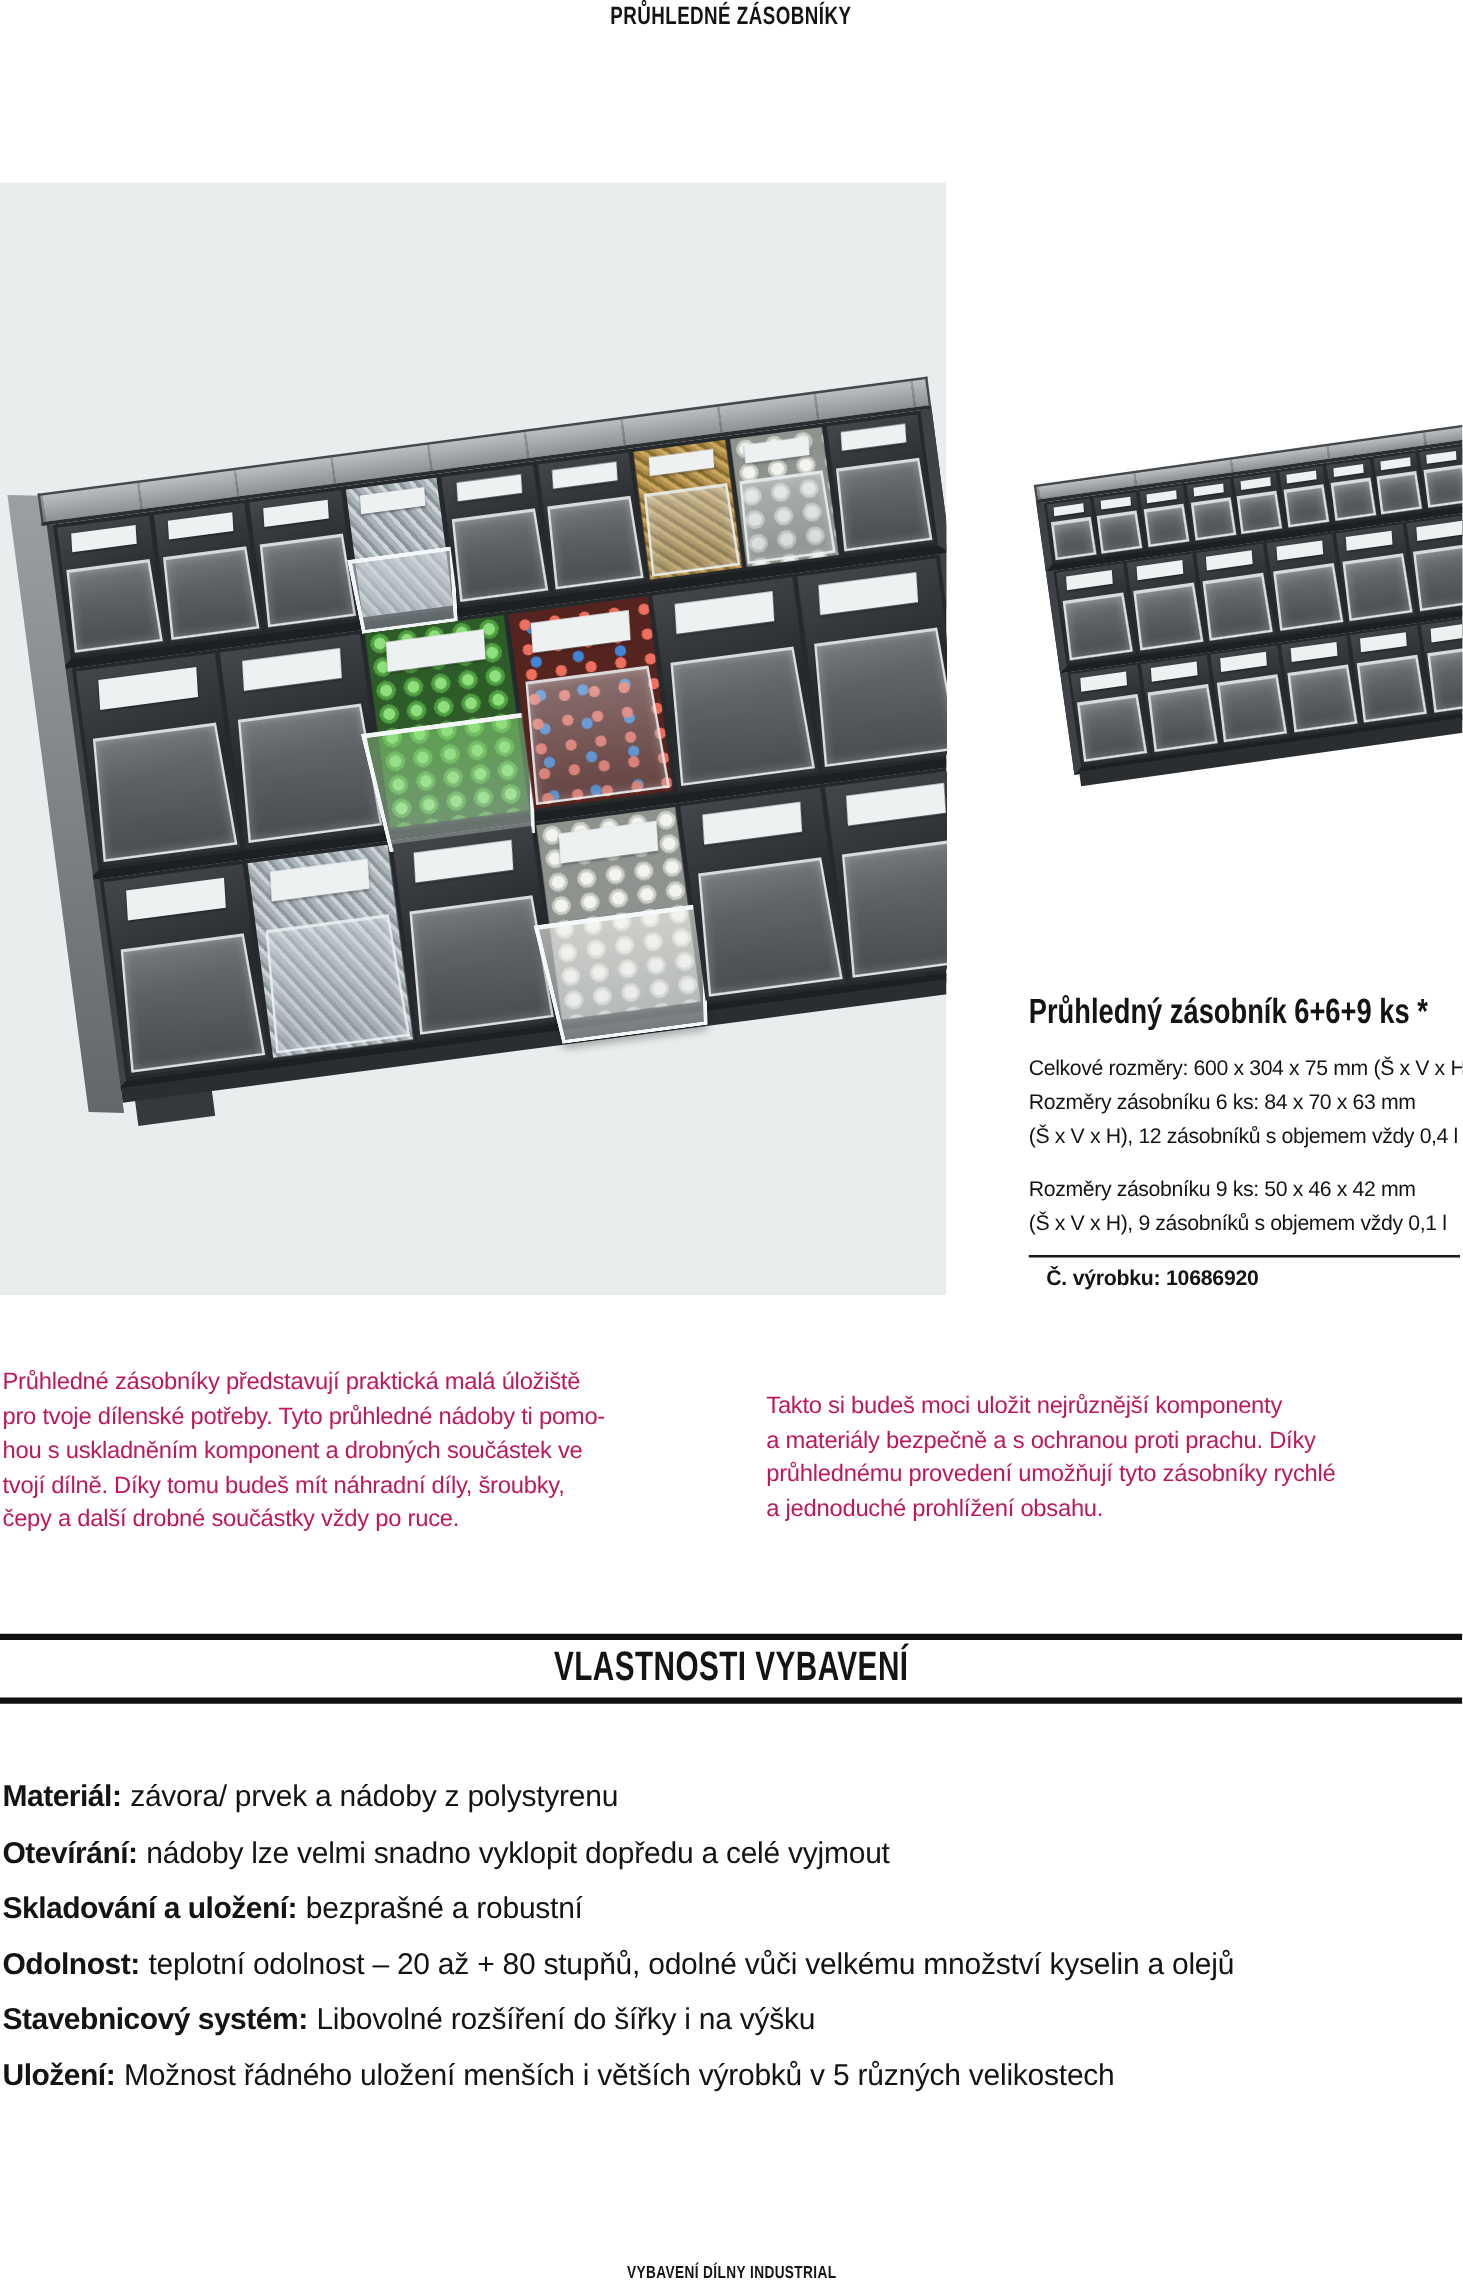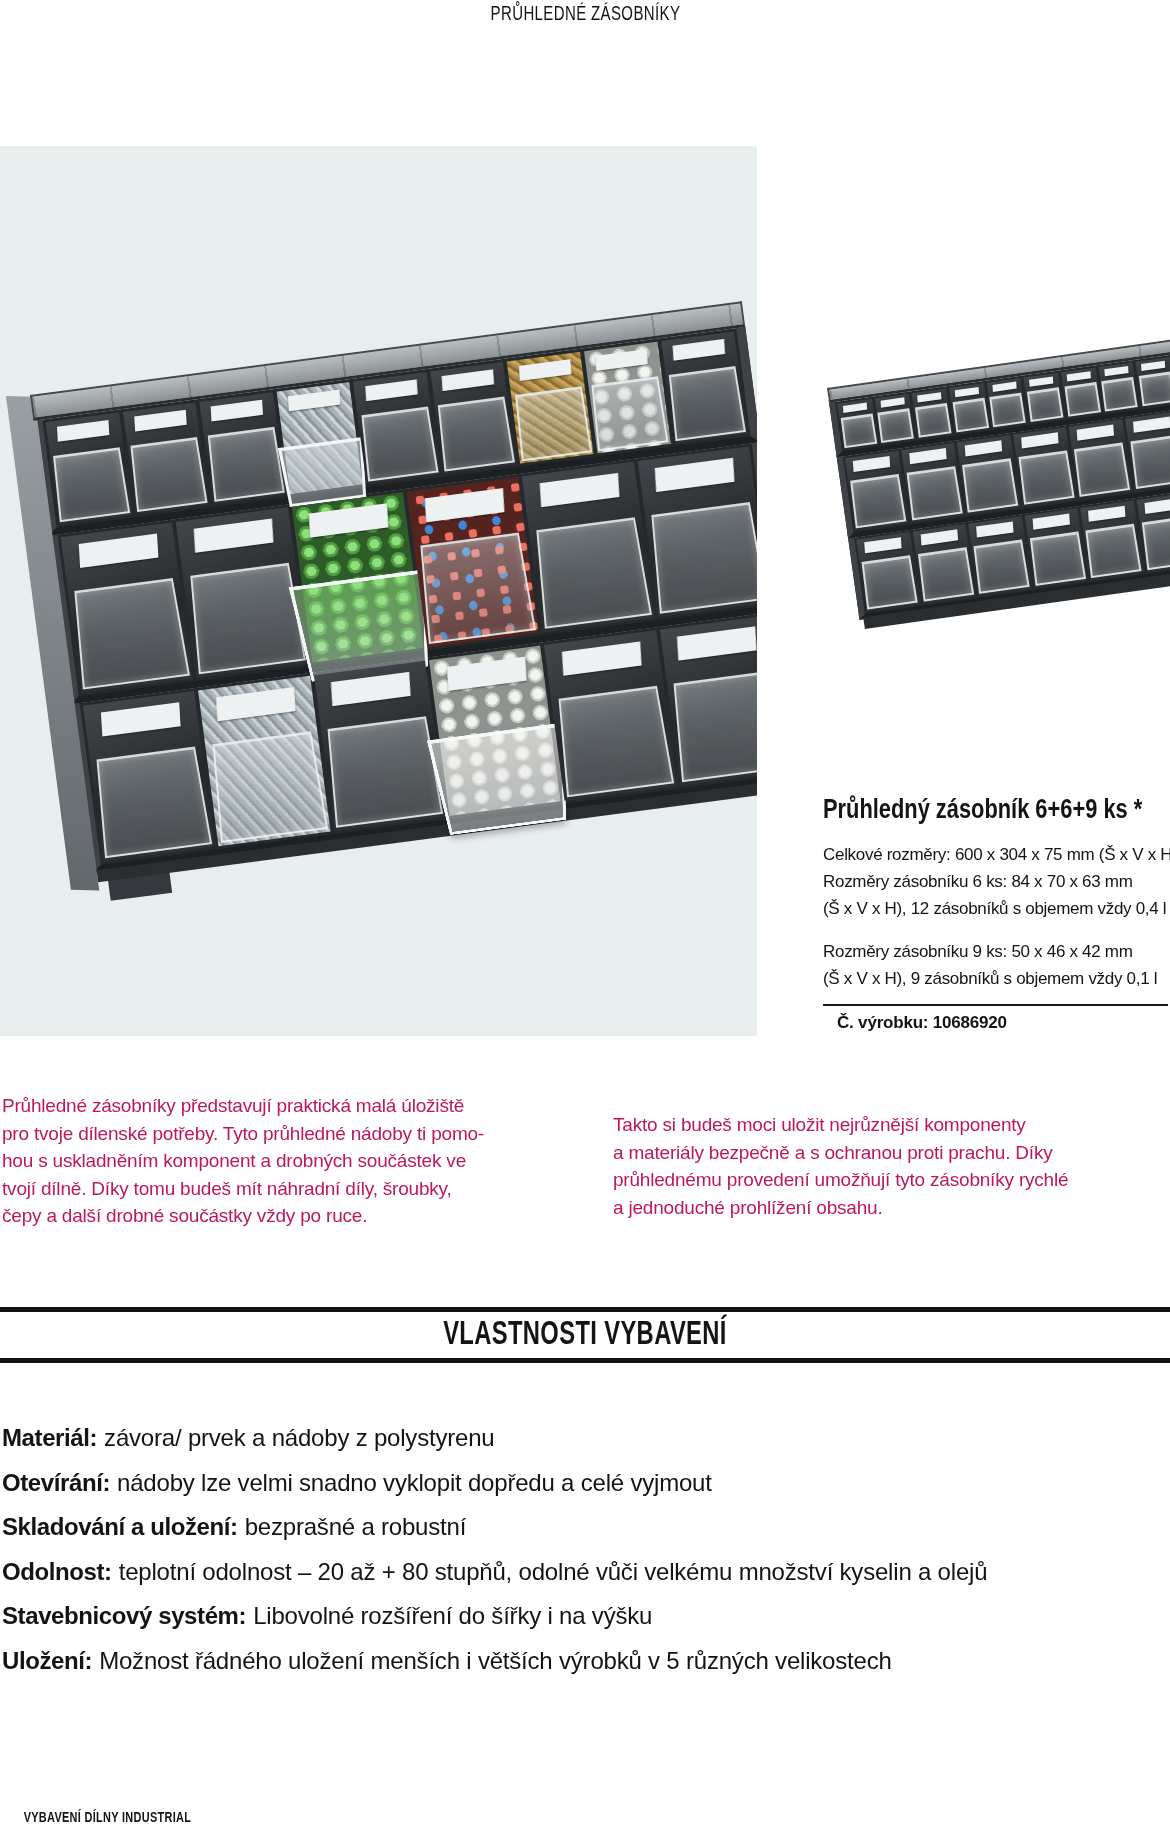--- a/index.html
+++ b/index.html
@@ -4,25 +4,25 @@
 <style>
   * { box-sizing: border-box; margin: 0; padding: 0; }
   html,body { background:#ffffff; }
   .page {
     position: relative; width: 1170px; height: 1832px; margin: 0 auto;
     background: #ffffff; overflow: hidden;
     font-family: "Liberation Sans", sans-serif; color: #141414;
   }
   
   .hdr { position:absolute; top:2px; left:0; right:0; text-align:center;
-         font-size:20px; font-weight:normal; white-space:nowrap; }
+         font-size:20px; font-weight:bold; white-space:nowrap; }
   .hdr span { display:inline-block; transform:scaleX(.75); letter-spacing:.5px; }
   .page-num { position:absolute; left:2px; top:1804px; font-size:18px; font-weight:bold;margin-top:28px; }
   .page-num span { display:inline-block; transform:scaleX(.8); transform-origin:0 50%; }
-  .footer-center { position:absolute; top:1809px; left:0; right:0; 
+  .footer-center { position:absolute; top:1809px; left:0; right:0; text-align:center;
                    font-size:14px; font-weight:bold; }
   .footer-center span { display:inline-block; transform:scaleX(.78); letter-spacing:.4px; }
 
   
   .photo-main { position:absolute; left:0; top:146px; width:757px; height:890px;
                 background:#e8edee; overflow:hidden; }
 
   
   .unit { position:absolute; }
   .unit .rail { position:relative; width:100%;

